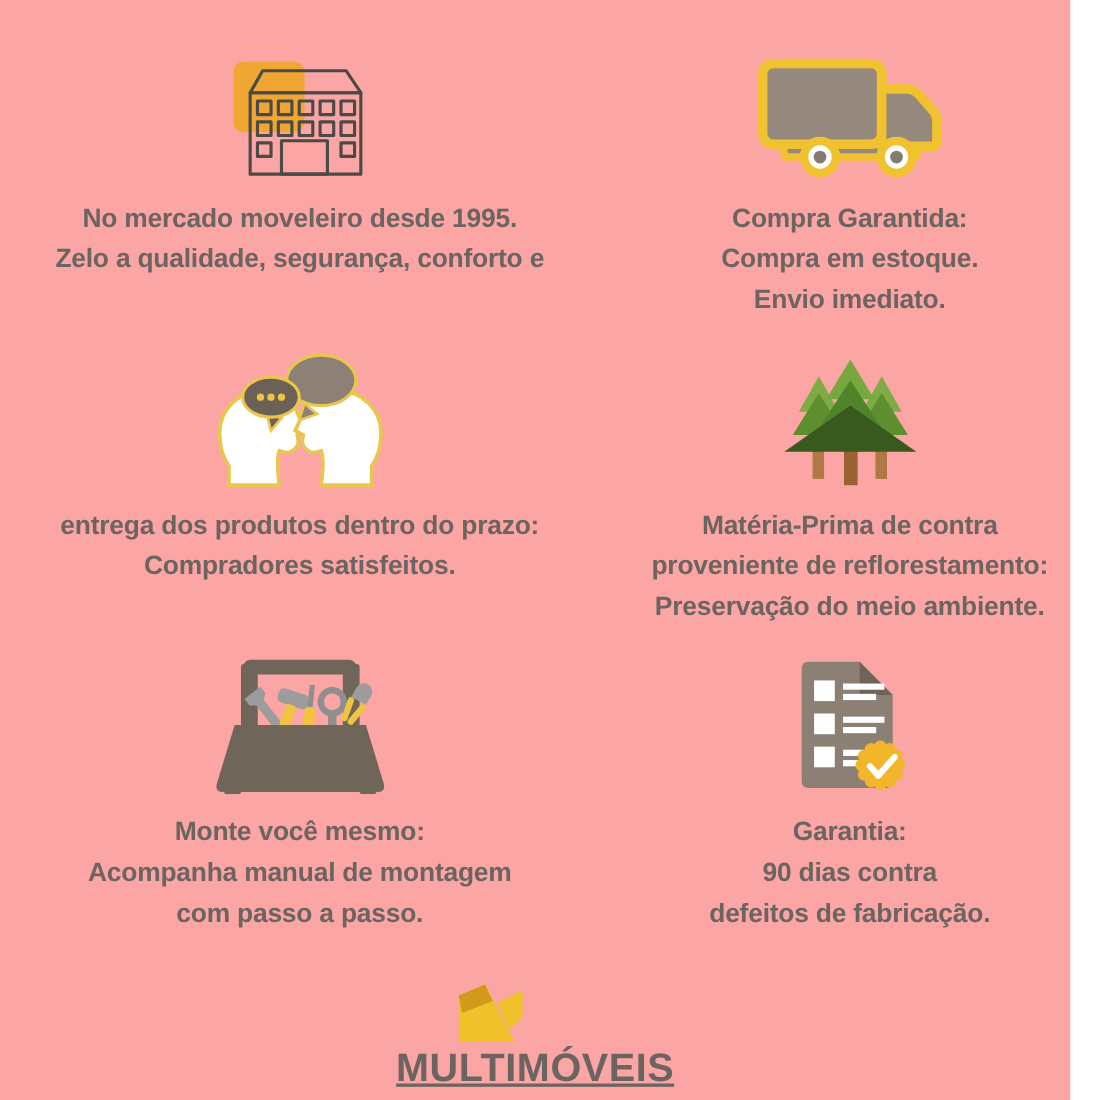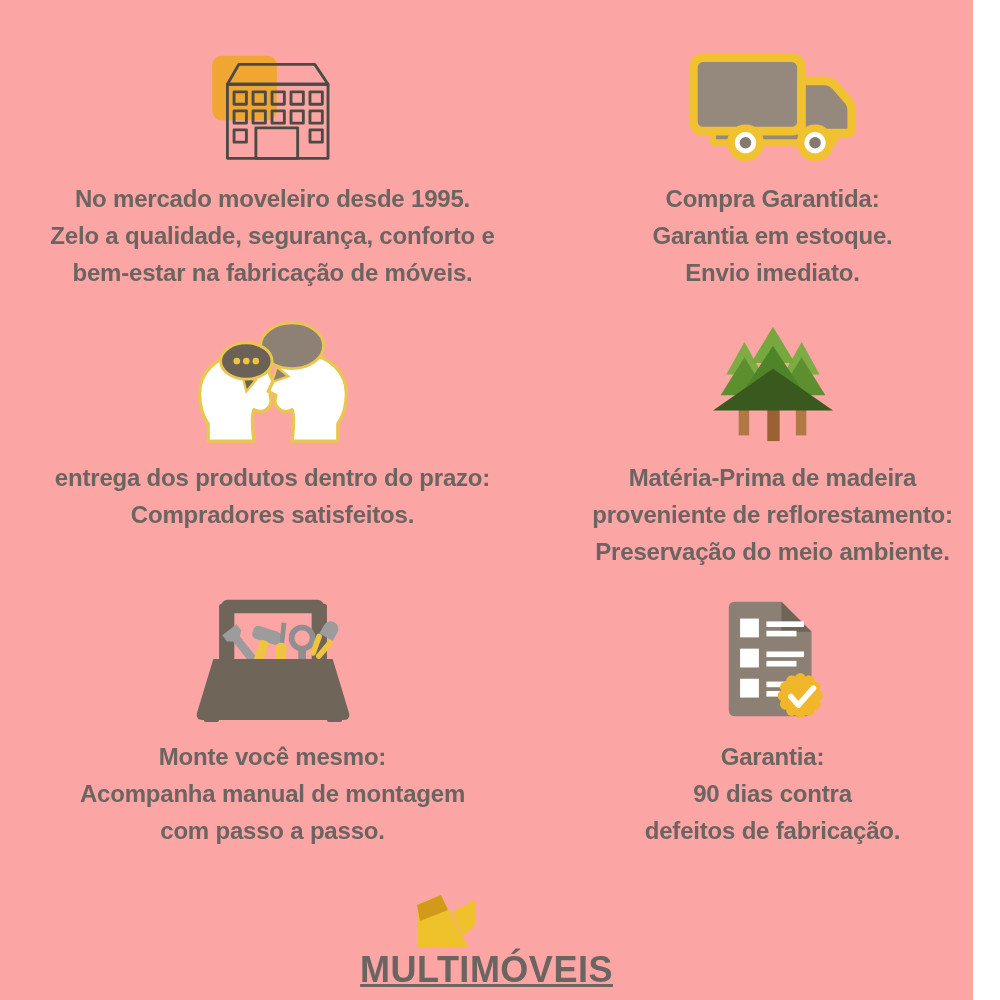--- a/index.html
+++ b/index.html
@@ -61,37 +61,36 @@
               <rect x="87" y="62" width="13" height="13"></rect>
               <rect x="107" y="62" width="13" height="13"></rect>
             <rect x="27" y="82" width="13" height="13"></rect>
               <rect x="107" y="82" width="13" height="13"></rect>
             <rect x="50" y="80" width="44" height="32"></rect>
           </g>
         </svg>
       </div>
       <div class="line">No mercado moveleiro desde 1995.</div>
       <div class="line">Zelo a qualidade, segurança, conforto e</div>
-      <div class="line">bem-estar na fabricação de móveis.</div>
     </div>
 
     <div class="feature">
       <div class="icon-box">
         <svg width="180" height="114" viewBox="0 0 185 118" aria-hidden="true">
           <rect x="30" y="80" width="126" height="16" rx="3" fill="#95897E" stroke="#F0C230" stroke-width="7"></rect>
           <rect x="10" y="8" width="112" height="76" rx="10" fill="#95897E" stroke="#F0C230" stroke-width="9"></rect>
           <path d="M122,32 h24 c4,0 8,2 11,5 l14,16 c2,3 3,5 3,9 v20 a4,4 0 0 1 -4,4 h-48 z" fill="#95897E" stroke="#F0C230" stroke-width="9" stroke-linejoin="round"></path>
           <circle cx="64" cy="96" r="15" fill="#ffffff" stroke="#F0C230" stroke-width="8"></circle>
           <circle cx="64" cy="96" r="6" fill="#857A6F"></circle>
           <circle cx="136" cy="96" r="15" fill="#ffffff" stroke="#F0C230" stroke-width="8"></circle>
           <circle cx="136" cy="96" r="6" fill="#857A6F"></circle>
         </svg>
       </div>
       <div class="line">Compra Garantida:</div>
-      <div class="line">Garantia em estoque.</div>
+      <div class="line">Compra em estoque.</div>
       <div class="line">Envio imediato.</div>
     </div>
 
     <div class="feature">
       <div class="icon-box">
         <svg width="160" height="122" viewBox="0 0 160 128" aria-hidden="true">
           <path d="M12,126 V108 C5,98 3,88 3,76 C3,54 21,36 44,36 C61,36 74,45 78,59 L85,74 L77,78 C79,84 78,89 74,92 C70,96 64,95 60,93 C58,98 58,110 60,126 Z" fill="#ffffff" stroke="#E9C64E" stroke-width="3.5" stroke-linejoin="round"></path>
           <path d="M12,126 V108 C5,98 3,88 3,76 C3,54 21,36 44,36 C61,36 74,45 78,59 L85,74 L77,78 C79,84 78,89 74,92 C70,96 64,95 60,93 C58,98 58,110 60,126 Z" transform="translate(160,0) scale(-1,1)" fill="#ffffff" stroke="#E9C64E" stroke-width="3.5" stroke-linejoin="round"></path>
           <path d="M84,48 l-5,16 l17,-6 z" fill="#8D8176" stroke="#E9C64E" stroke-width="2.5"></path>
           <ellipse cx="100" cy="26" rx="33" ry="24" fill="#8D8176" stroke="#E9C64E" stroke-width="3"></ellipse>
@@ -114,21 +113,21 @@
           <rect x="59" y="92" width="13" height="34" fill="#9A6233"></rect>
           <polygon points="35,22 54,56 16,56" fill="#7DAC45"></polygon>
           <polygon points="95,22 114,56 76,56" fill="#7DAC45"></polygon>
           <polygon points="35,38 60,78 10,78" fill="#5E8F2F"></polygon>
           <polygon points="95,38 120,78 70,78" fill="#5E8F2F"></polygon>
           <polygon points="65,6 88,44 42,44" fill="#76A83E"></polygon>
           <polygon points="65,26 94,70 36,70" fill="#4F8429"></polygon>
           <polygon points="65,50 128,94 2,94" fill="#39591E"></polygon>
         </svg>
       </div>
-      <div class="line">Matéria-Prima de madeira</div>
+      <div class="line">Matéria-Prima de contra</div>
       <div class="line">proveniente de reflorestamento:</div>
       <div class="line">Preservação do meio ambiente.</div>
     </div>
 
     <div class="feature">
       <div class="icon-box">
         <svg width="162" height="126" viewBox="0 0 165 132" aria-hidden="true">
           <rect x="28" y="4" width="108" height="14" rx="7" fill="#6F6659"></rect>
           <rect x="26" y="8" width="16" height="60" rx="3" fill="#6F6659"></rect>
           <rect x="123" y="8" width="16" height="60" rx="3" fill="#6F6659"></rect>

